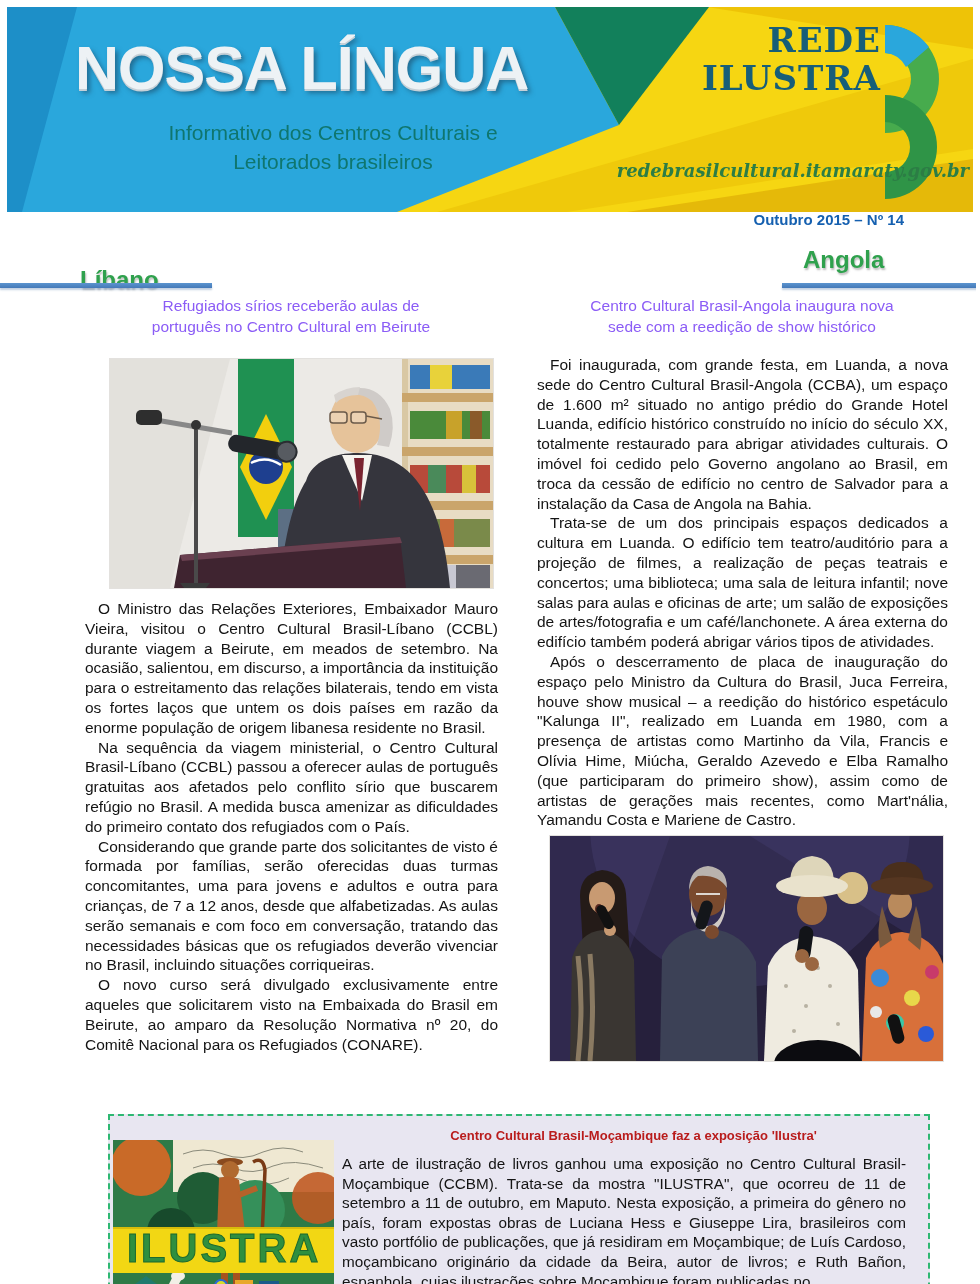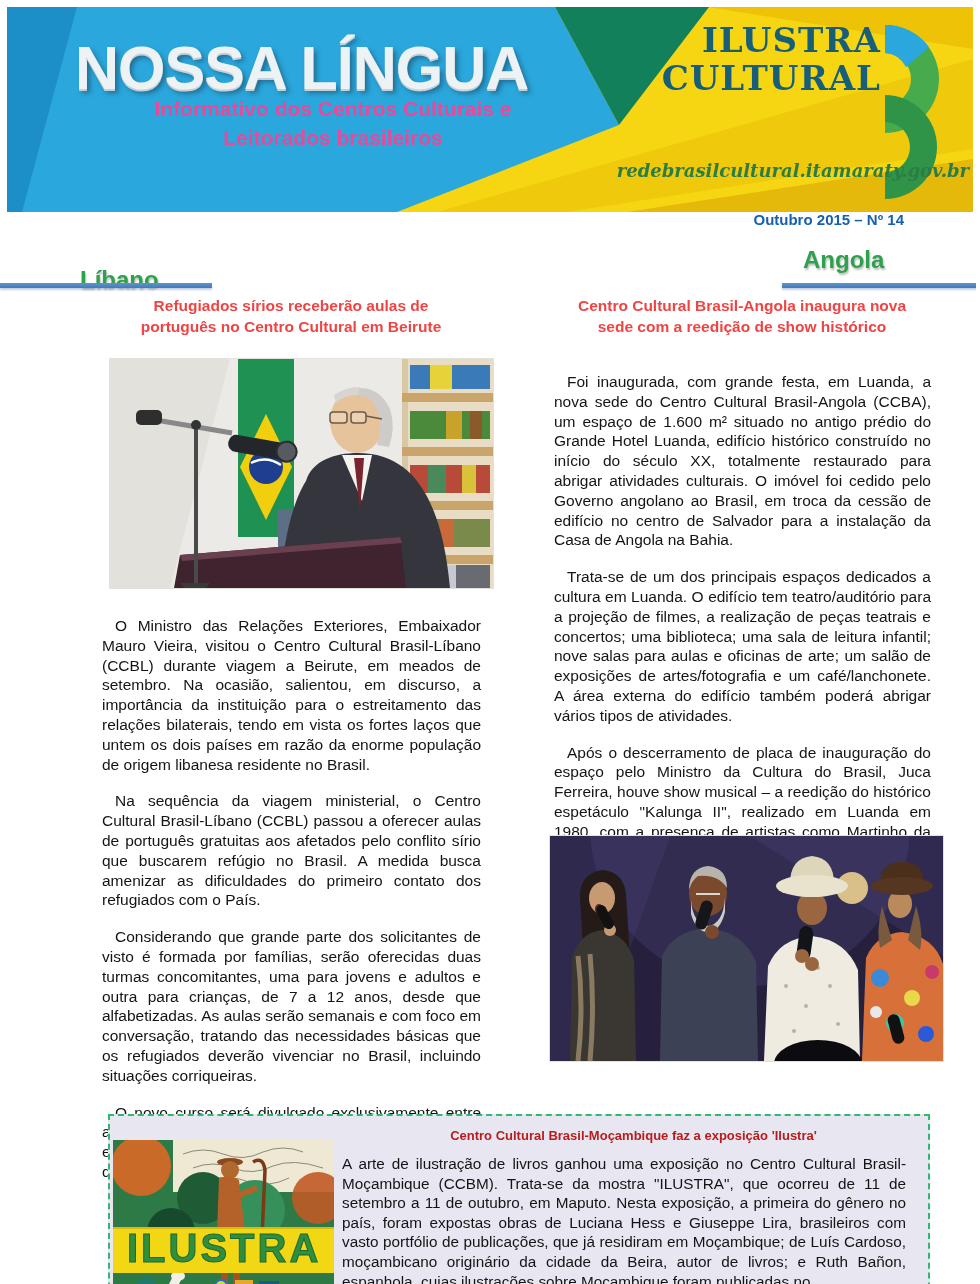--- a/index.html
+++ b/index.html
@@ -5,22 +5,22 @@
   html,body { margin:0; padding:0; background:#ffffff; }
   .page { position:relative; width:976px; height:1284px; overflow:hidden;
           background:#ffffff; font-family:"Liberation Sans",sans-serif; }
 
   
   .banner { position:absolute; left:7px; top:7px; width:966px; height:205px; }
   .banner svg { position:absolute; left:0; top:0; }
   .nossa { position:absolute; left:68px; top:26px; font-size:61px; font-weight:bold;
            letter-spacing:-1px; color:#edf2f5;
            text-shadow:0 2px 0 #c6d0d7, 3px 4px 5px rgba(25,60,85,.55); white-space:nowrap; }
-  .subtitle { position:absolute; left:96px; top:87px; width:460px; text-align:center;
-              font-size:21px; font-weight:bold; color:#ec4899; line-height:29px; }
+  .subtitle { position:absolute; left:96px; top:111px; width:460px; text-align:center;
+              font-size:21px; font-weight:normal; color:#0f766e; line-height:29px; }
   .rbc { position:absolute; right:92px; top:14px; text-align:right;
          font-family:"DejaVu Serif",serif; font-weight:bold; color:#175e78;
          font-size:34px; line-height:38px; letter-spacing:1px; }
   .rbc-url { position:absolute; right:4px; top:153px; font-family:"DejaVu Serif",serif;
              font-style:italic; font-weight:bold; font-size:18px; color:#2c7d45; }
 
   .issue-date { position:absolute; top:211px; right:72px; font-size:15px;
                 font-weight:bold; color:#1560b0; }
 
   
@@ -28,28 +28,28 @@
               color:#2fa14d; text-shadow:1px 2px 2px rgba(60,60,60,.35); }
   .sec-head.left  { left:80px;margin-top:20px; }
   .sec-head.right { left:803px; }
   .sec-rule { position:absolute; top:283px; height:5px;
               background:linear-gradient(#5b94cf,#4579b8);
               box-shadow:0 2px 2px rgba(120,150,190,.45); }
   .sec-rule.left  { left:0; width:212px; }
   .sec-rule.right { left:782px; width:198px; }
 
   
-  .art-title { position:absolute; top:295px; font-size:15.5px; font-weight:bold;
-               line-height:21px; text-align:center; color:#ef4444; }
+  .art-title { position:absolute; top:295px; font-size:15.5px; font-weight:normal;
+               line-height:21px; text-align:center; color:#8b5cf6; }
   .art-title.left  { left:85px;  width:412px; }
   .art-title.right { left:537px; width:410px; }
 
   .col-text { position:absolute; font-size:15.5px; line-height:19.8px;
               text-align:justify; color:#141414; }
-  .col-text p { margin:17px; text-indent:13px; }
+  .col-text p { margin:0; text-indent:13px; }
   .col-text.left  { left:85px;  top:599px; width:413px; }
   .col-text.right { left:537px; top:355px; width:411px; }
 
   .photo { position:absolute; outline:1px solid #e3e1de; }
   .photo1 { left:110px; top:359px; width:383px; height:229px; }
   .photo2 { left:550px; top:836px; width:393px; height:225px; }
 
   
   .mbox { position:absolute; left:108px; top:1114px; width:818px; height:220px;
           background:#e8e6f1; border:2px dashed #2eb872; }
@@ -78,22 +78,22 @@
         <path d="M878 88 A52 52 0 0 1 878 192 L878 165 A25 25 0 0 0 878 115 Z" fill="#2f9447"></path>
         <path d="M878 18 A54 54 0 0 1 922 40 L899 60 A26 26 0 0 0 878 46 Z" fill="#2aa7dc"></path>
       </g>
     </svg>
     <div class="nossa">NOSSA LÍNGUA</div>
     <div class="subtitle">
       <span>Informativo dos Centros Culturais e</span><br>
       <span>Leitorados brasileiros</span>
     </div>
     <div class="rbc">
+      <div>REDE</div>
       <div>ILUSTRA</div>
-      <div>CULTURAL</div>
     </div>
     <div class="rbc-url">redebrasilcultural.itamaraty.gov.br</div>
   </div>
 
   <div class="issue-date">Outubro 2015 – Nº 14</div>
 
   <div class="sec-head left">Líbano</div>
   <div class="sec-rule left"></div>
   <div class="sec-head right">Angola</div>
   <div class="sec-rule right"></div>

